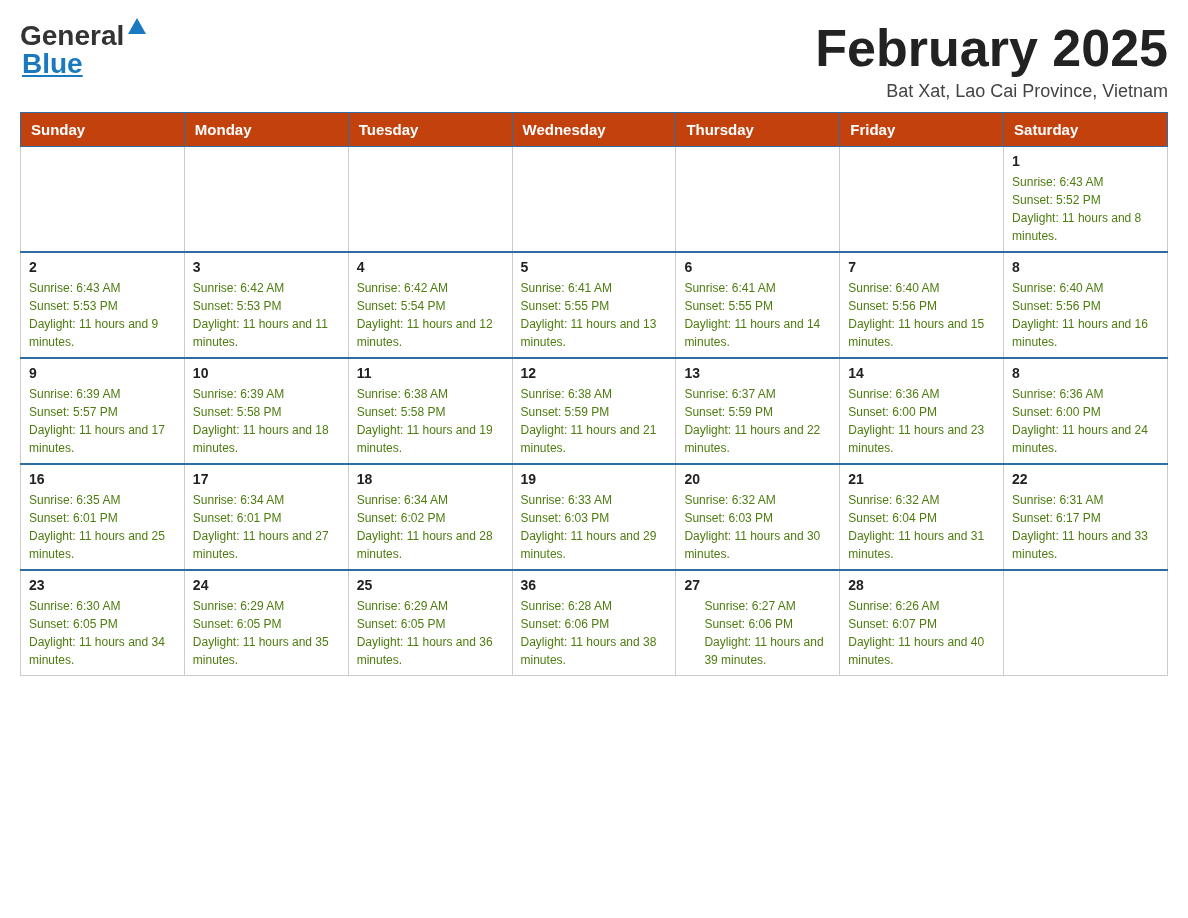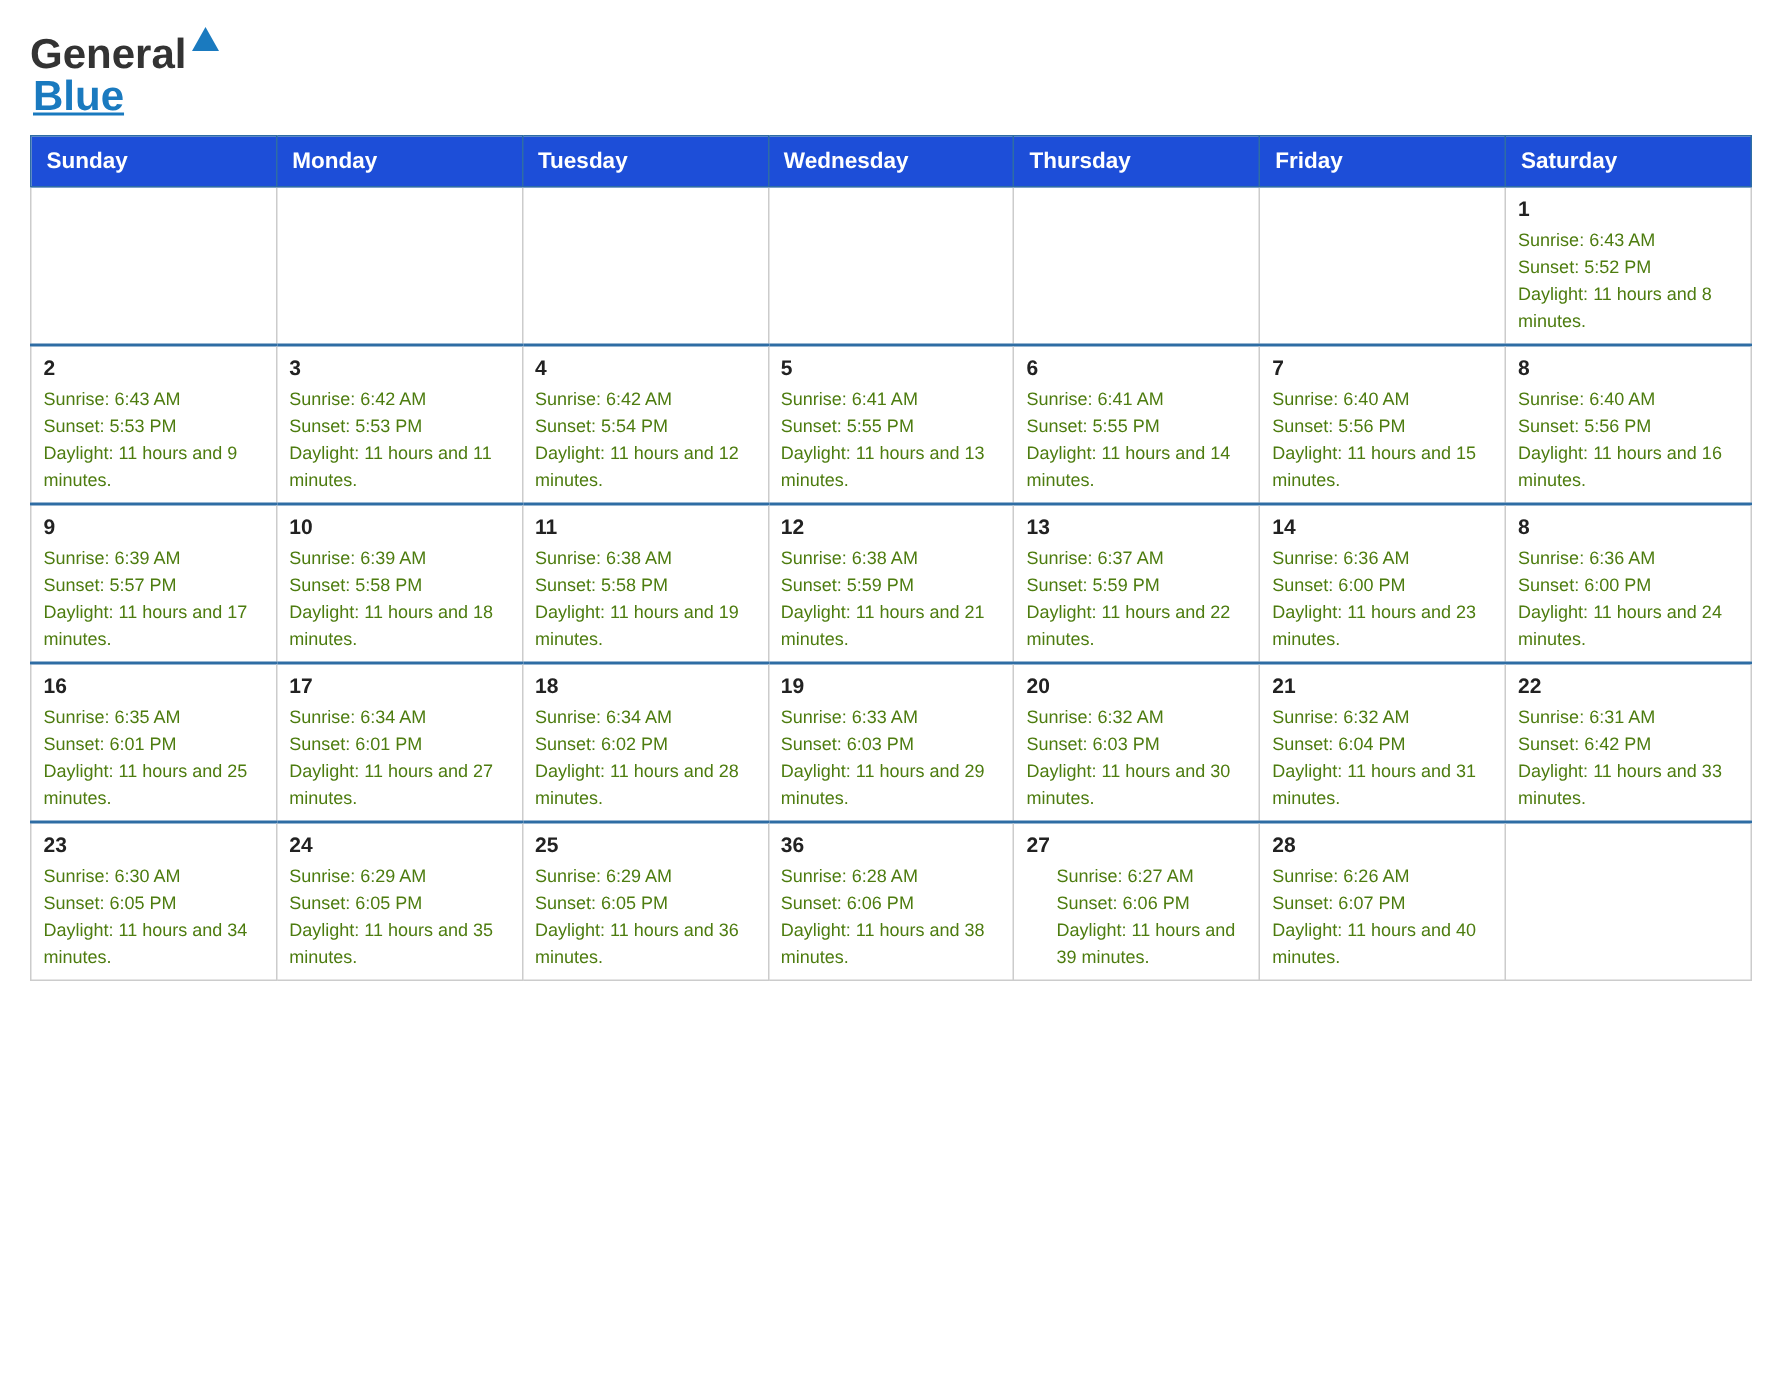--- a/index.html
+++ b/index.html
@@ -29,21 +29,21 @@
       font-size: 18px;
       color: #444;
       margin-top: 4px;
     }
     .calendar {
       width: 100%;
       border-collapse: collapse;
       margin-top: 10px;
     }
     .calendar th {
-      background-color: #1d4ed8;
+      background-color: #c2410c;
       color: #fff;
       padding: 8px 10px;
       text-align: left;
       font-size: 15px;
       font-weight: bold;
       border: 1px solid #2e6da4;
     }
     .calendar td {
       vertical-align: top;
       padding: 6px 8px;
@@ -98,20 +98,24 @@
     <div class="logo-name">
       <div class="logo-line1">
         <span style="font-size:28px;font-weight:bold;color:#333;">General</span>
         <svg width="22" height="22" viewBox="0 0 22 22" style="margin-left:2px;margin-top:-4px;">
           <polygon points="11,2 20,18 2,18" fill="#1a7abf"></polygon>
         </svg>
       </div>
       <div style="font-size:28px;font-weight:bold;color:#1a7abf;margin-top:-4px;margin-left:2px;text-decoration:underline;">Blue</div>
     </div>
   </div>
+  <div class="title-block">
+    <h1>February 2025</h1>
+    <div class="subtitle">Bat Xat, Lao Cai Province, Vietnam</div>
+  </div>
 </div>
 
 <table class="calendar">
   <thead>
     <tr>
     <th>Sunday</th>
         <th>Monday</th>
         <th>Tuesday</th>
         <th>Wednesday</th>
         <th>Thursday</th>
@@ -255,21 +259,21 @@
         </td>
         <td>
           <div class="day-number">21</div>
           <div class="day-info" style="white-space: pre-line;">Sunrise: 6:32 AM
 Sunset: 6:04 PM
 Daylight: 11 hours and 31 minutes.</div>
         </td>
         <td>
           <div class="day-number">22</div>
           <div class="day-info" style="white-space: pre-line;">Sunrise: 6:31 AM
-Sunset: 6:42 PM
+Sunset: 6:17 PM
 Daylight: 11 hours and 33 minutes.</div>
         </td>
       </tr>
       <tr>
         <td>
           <div class="day-number">23</div>
           <div class="day-info" style="white-space: pre-line;">Sunrise: 6:30 AM
 Sunset: 6:05 PM
 Daylight: 11 hours and 34 minutes.</div>
         </td>

